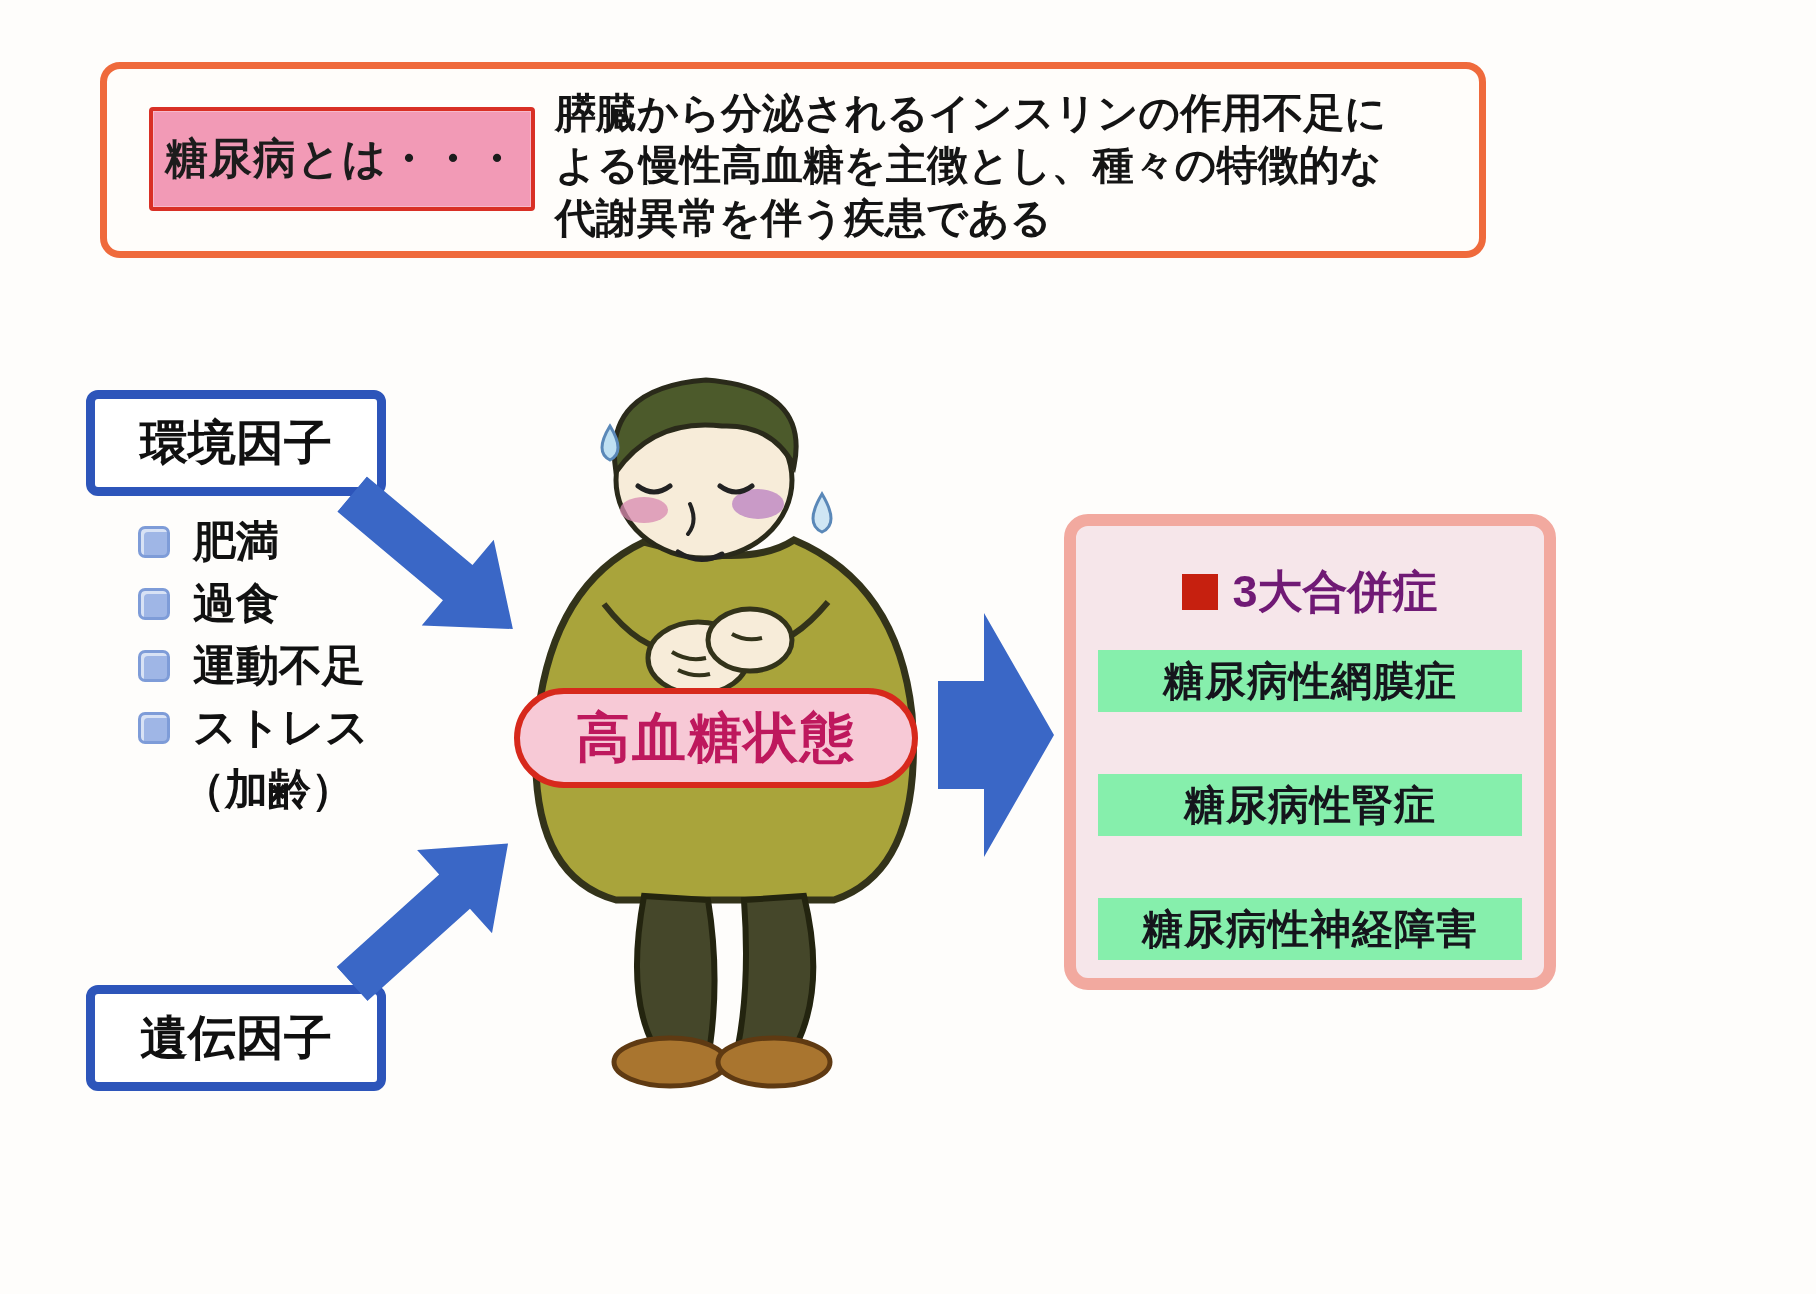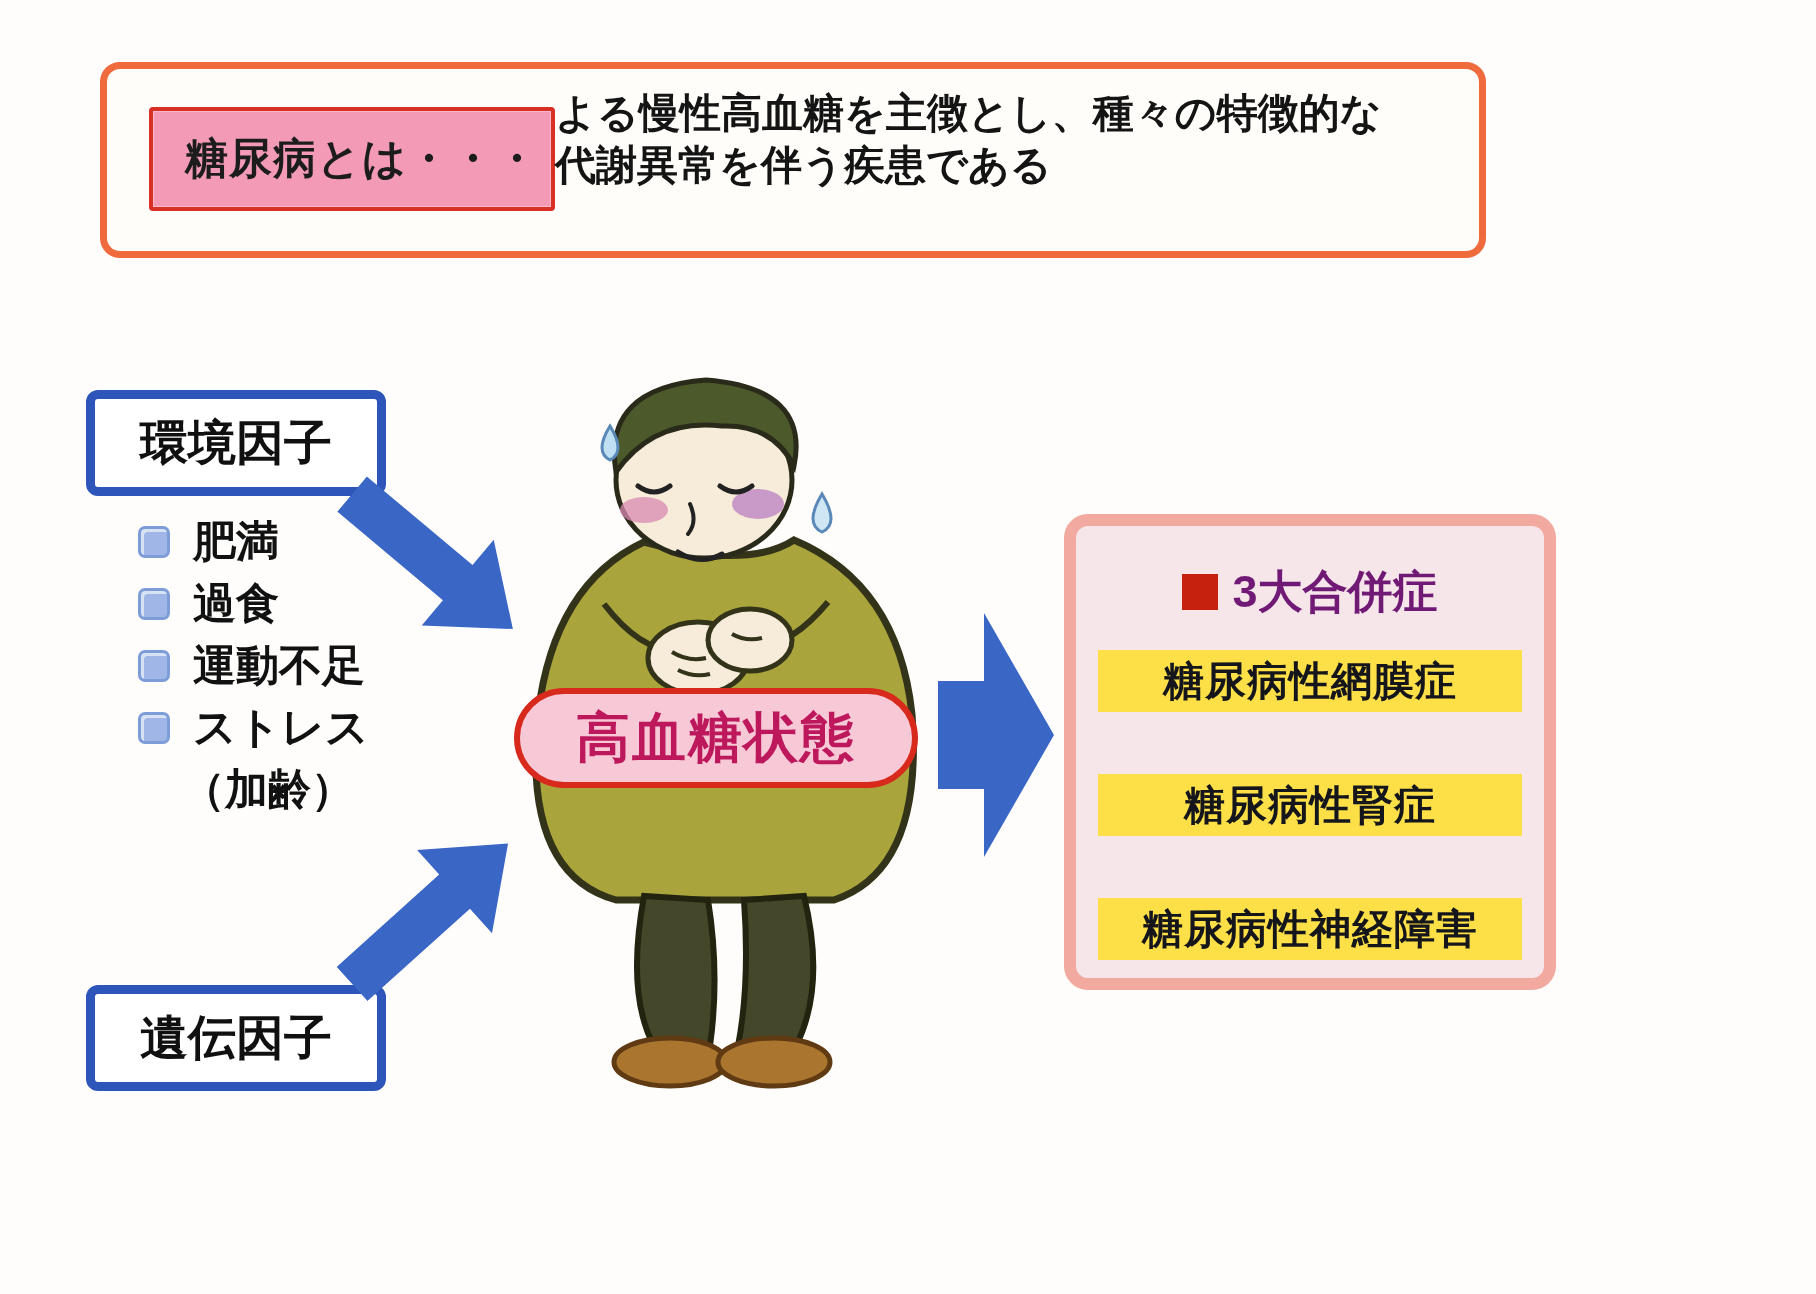--- a/index.html
+++ b/index.html
@@ -15,21 +15,20 @@
   .def-panel{
     left:100px;top:62px;width:1372px;height:182px;
     border:7px solid #ef6a3c;border-radius:20px;background:#fffdfa;
   }
   .def-label{
     position:absolute;left:42px;top:38px;width:378px;height:96px;
     background:#f29ab6;border:4px solid #d93025;border-radius:4px;
     display:flex;align-items:center;justify-content:center;
     font-size:43px;font-weight:800;letter-spacing:1px;color:#1c1c1c;
     box-shadow:0 0 0 1px #f6b9cb inset;
-    padding-left:20px;
   }
   .def-text{
     position:absolute;left:448px;top:18px;width:900px;
     font-size:41px;font-weight:800;line-height:1.28;color:#141414;
   }
 
   
   .factor-box{
     width:282px;height:88px;background:#ffffff;
     border:9px solid #2d55ba;border-radius:12px;
@@ -73,34 +72,35 @@
     background:#f6e6ea;border:12px solid #f2a99f;border-radius:24px;
   }
   .comp-header{
     position:absolute;left:0;top:36px;width:100%;
     display:flex;align-items:center;justify-content:center;
   }
   .red-square{width:36px;height:36px;background:#c6200f;margin-right:14px;flex:0 0 auto;}
   .comp-title{font-size:45px;font-weight:800;color:#701a75;}
   .comp-bar{
     position:absolute;left:22px;width:424px;height:62px;
-    background:#fde047;
+    background:#86efac;
     display:flex;align-items:center;justify-content:center;
     font-size:41px;font-weight:800;color:#15151c;letter-spacing:1px;
   }
   .bar-0{top:124px;}
   .bar-1{top:248px;}
   .bar-2{top:372px;}
 </style>
 </head>
 <body>
 
 <div class="abs def-panel">
   <div class="def-label">糖尿病とは・・・</div>
   <div class="def-text">
+    <div>膵臓から分泌されるインスリンの作用不足に</div>
     <div>よる慢性高血糖を主徴とし、種々の特徴的な</div>
     <div>代謝異常を伴う疾患である</div>
   </div>
 </div>
 
 <div class="abs factor-box env-box">環境因子</div>
 
 <div class="abs env-list">
   <div class="env-item">
     <span class="bullet"></span>

